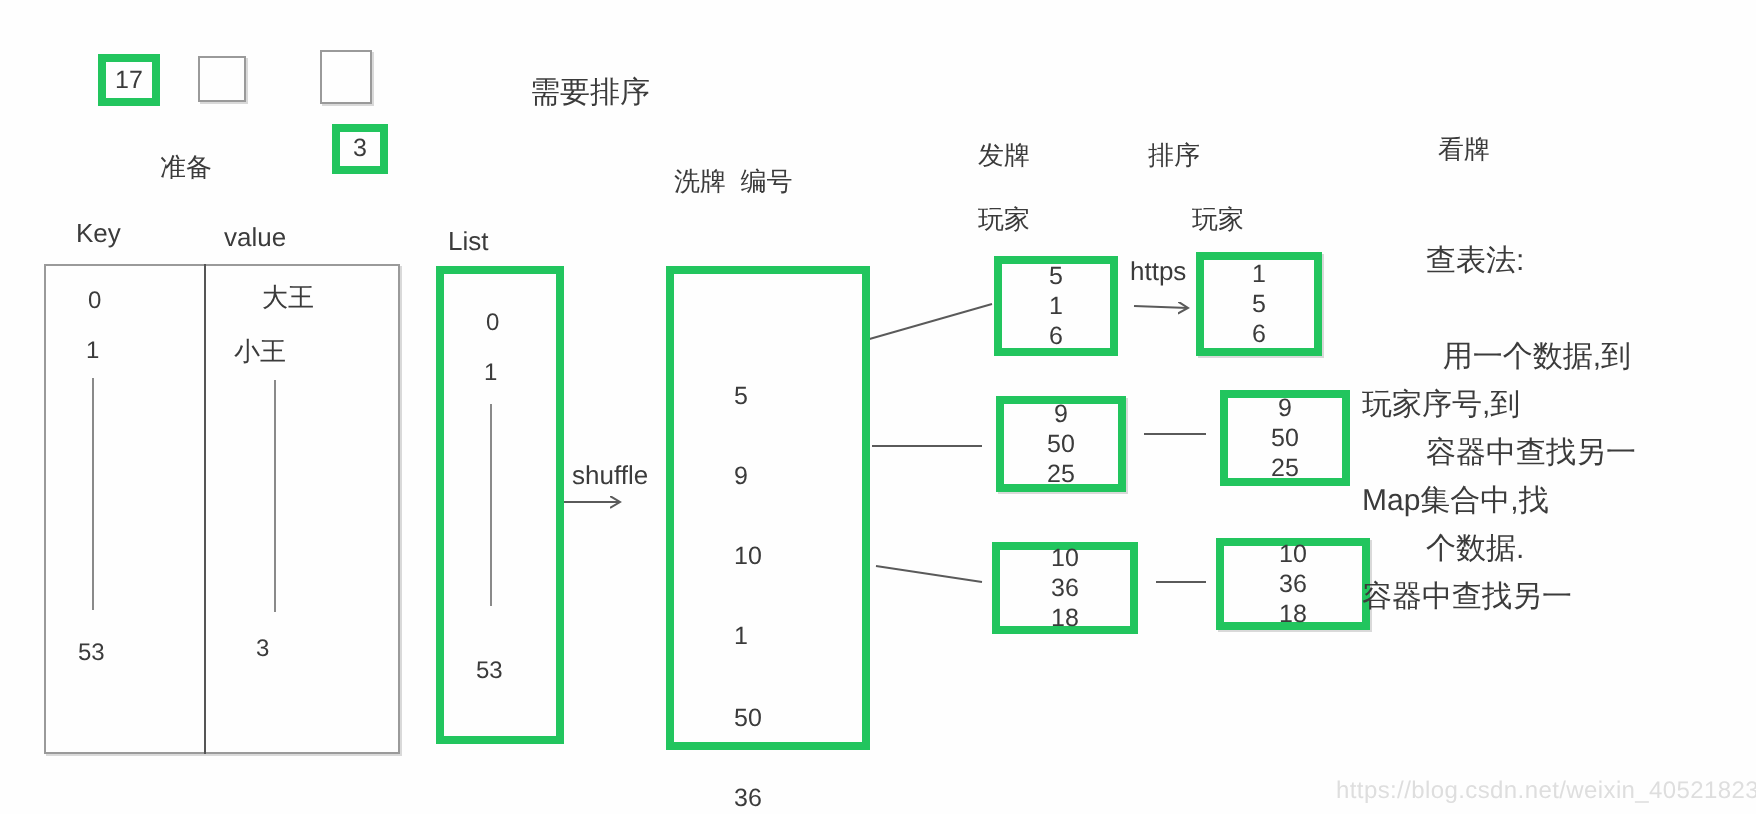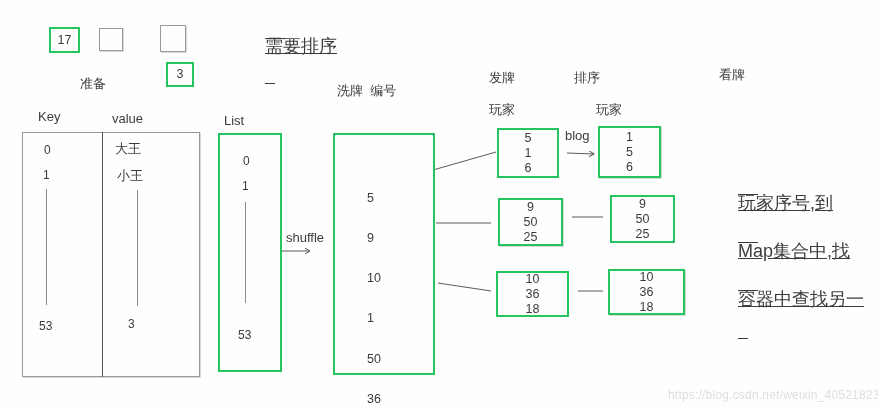--- a/index.html
+++ b/index.html
@@ -9,26 +9,26 @@
     background:#fefefe;
     overflow:hidden;
     font-family:"Liberation Sans","DejaVu Sans",sans-serif;
     color:#3b3b3b;
   }
   .abs{position:absolute;}
   .lbl{font-size:13px;white-space:pre;}
   .sm{font-size:12px;}
   .box{position:absolute;border:1px solid #7c7c7c;background:transparent;box-sizing:border-box;}
   .softbox{border:1px solid #9a9a9a;box-shadow:1px 1px 0 #d9d9d9;}
-  .darkbox{border:2px solid #22c55e;}
+  .darkbox{border:4px solid #22c55e;}
   .cardstack{display:flex;flex-direction:column;justify-content:center;align-items:center;
     font-size:12.5px;line-height:15px;}
   .vline{position:absolute;width:1px;background:#8a8a8a;}
   .numcol{font-size:12.5px;line-height:13.4px;white-space:pre;}
-  .notes{font-size:18px;line-height:15px;white-space:pre;text-decoration:underline;}
+  .notes{font-size:15px;line-height:15px;white-space:pre;}
   .watermark{font-size:12px;color:#dedede;letter-spacing:.2px;}
   svg.overlay{position:absolute;left:0;top:0;width:878px;height:407px;pointer-events:none;}
   svg.overlay line, svg.overlay path{stroke:#5a5a5a;stroke-width:1;fill:none;}
 </style>
 </head>
 <body>
 
 <div id="canvas">
 
   <svg class="overlay">
@@ -68,21 +68,21 @@
   <div class="abs lbl" style="left:719px;top:66px;">看牌</div>
 
   <div class="abs lbl" style="left:38px;top:109px;text-align:center;">Key</div>
   <div class="abs lbl" style="left:112px;top:111px;">value</div>
   <div class="box softbox" style="left:22px;top:132px;width:178px;height:245px;"></div>
   <div class="vline" style="left:102px;top:132px;height:245px;background:#555;"></div>
   <div class="abs sm" style="left:44px;top:143px;">0</div>
   <div class="abs sm" style="left:43px;top:168px;">1</div>
   <div class="vline" style="left:46px;top:189px;height:116px;"></div>
   <div class="abs sm" style="left:39px;top:319px;">53</div>
-  <div class="abs lbl" style="left:115px;top:140px;">大王</div>
+  <div class="abs lbl" style="left:131px;top:140px;">大王</div>
   <div class="abs lbl" style="left:117px;top:167px;">小王</div>
   <div class="vline" style="left:137px;top:190px;height:116px;"></div>
   <div class="abs sm" style="left:128px;top:317px;">3</div>
 
   <div class="abs lbl" style="left:224px;top:113px;">List</div>
   <div class="box darkbox" style="left:218px;top:133px;width:64px;height:239px;"></div>
   <div class="abs sm" style="left:243px;top:154px;">0</div>
   <div class="abs sm" style="left:242px;top:179px;">1</div>
   <div class="vline" style="left:245px;top:202px;height:101px;"></div>
   <div class="abs sm" style="left:238px;top:328px;">53</div>
@@ -114,40 +114,46 @@
     <span>9</span>
     <span>50</span>
     <span>25</span>
   </div>
   <div class="box darkbox cardstack" style="left:496px;top:271px;width:73px;height:46px;">
     <span>10</span>
     <span>36</span>
     <span>18</span>
   </div>
 
-  <div class="abs sm" style="left:565px;top:128px;font-size:13px;">blog</div>
+  <div class="abs sm" style="left:565px;top:128px;font-size:13px;">https</div>
 
   <div class="abs lbl" style="left:596px;top:101px;">玩家</div>
   <div class="box darkbox softbox cardstack" style="left:598px;top:126px;width:63px;height:52px;">
     <span>1</span>
     <span>5</span>
     <span>6</span>
   </div>
   <div class="box darkbox cardstack" style="left:610px;top:195px;width:65px;height:48px;">
     <span>9</span>
     <span>50</span>
     <span>25</span>
   </div>
   <div class="box darkbox softbox cardstack" style="left:608px;top:269px;width:77px;height:46px;">
     <span>10</span>
     <span>36</span>
     <span>18</span>
   </div>
 
-  <div class="abs notes" style="left:738px;top:163px;line-height:16px;">
+  <div class="abs notes" style="left:713px;top:91px;line-height:16px;">
+    <div>查表法:</div>
+    <div>  用一个数据,到</div>
+    <div>容器中查找另一</div>
+    <div>个数据.</div>
+  </div>
+  <div class="abs notes" style="left:681px;top:163px;line-height:16px;">
     <div>玩家序号,到</div>
     <div>Map集合中,找</div>
     <div>容器中查找另一</div>
   </div>
 
   <div class="abs watermark" style="left:668px;top:388px;">https://blog.csdn.net/weixin_40521823</div>
 
 </div>
 
 </body></html>

